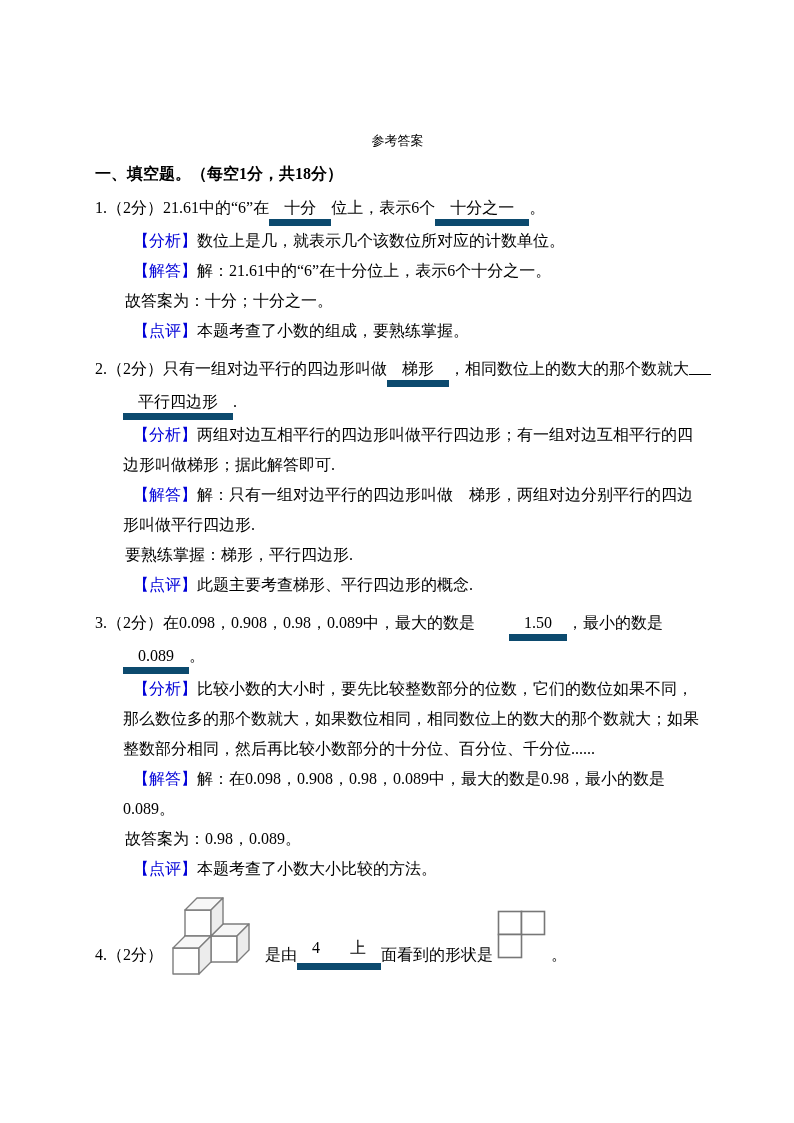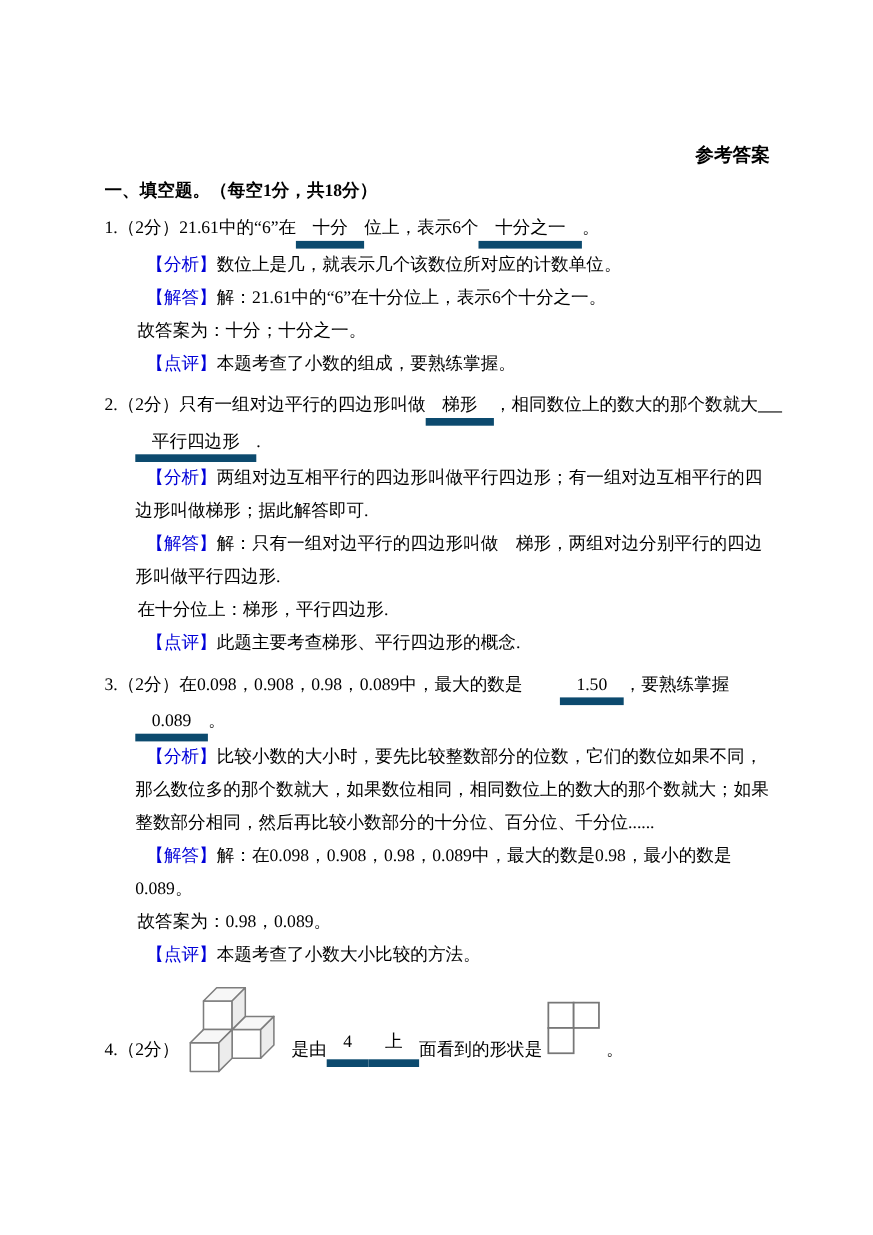--- a/index.html
+++ b/index.html
@@ -10,23 +10,23 @@
     margin: 0 auto;
     background: #ffffff;
     box-sizing: border-box;
     padding: 131px 94px 0 95px;
     font-family: "Liberation Serif", "DejaVu Serif", serif;
     font-size: 16px;
     color: #000000;
     overflow: hidden;
   }
   .doc-title {
-    text-align: right;
-    font-weight: bold;
-    font-size: 17px;
+    text-align: center;
+    font-weight: normal;
+    font-size: 13px;
     line-height: 20px;
     margin: 0 0 12px 0;
   }
   .section-heading {
     font-weight: bold;
     font-size: 16px;
     line-height: 22px;
     margin: 0 0 8px 0;
   }
   .question { margin-top: 8px; }
@@ -92,26 +92,26 @@
     <div class="q-body"><span class="label-blue">【解答】</span><span>解：21.61中的“6”在十分位上，表示6个十分之一。</span></div>
     <div class="q-conclusion">故答案为：十分；十分之一。</div>
     <div class="q-body"><span class="label-blue">【点评】</span><span>本题考查了小数的组成，要熟练掌握。</span></div>
   </div>
 
   <div class="question">
     <div class="q-line"><span>2.（2分）</span><span>只有一组对边平行的四边形叫做</span><span class="blank">梯形</span><span>，相同数位上的数大的那个数就大</span><span class="blank-tail">&nbsp;</span></div>
     <div class="q-line2"><span class="blank">平行四边形</span><span>.</span></div>
     <div class="q-body"><span class="label-blue">【分析】</span><span>两组对边互相平行的四边形叫做平行四边形；有一组对边互相平行的四边形叫做梯形；据此解答即可.</span></div>
     <div class="q-body"><span class="label-blue">【解答】</span><span>解：只有一组对边平行的四边形叫做　梯形，两组对边分别平行的四边形叫做平行四边形.</span></div>
-    <div class="q-conclusion">在十分位上：梯形，平行四边形.</div>
+    <div class="q-conclusion">要熟练掌握：梯形，平行四边形.</div>
     <div class="q-body"><span class="label-blue">【点评】</span><span>此题主要考查梯形、平行四边形的概念.</span></div>
   </div>
 
   <div class="question">
-    <div class="q-line"><span>3.（2分）</span><span>在0.098，0.908，0.98，0.089中，最大的数是</span><span class="gap"></span><span class="blank">1.50</span><span>，要熟练掌握</span></div>
+    <div class="q-line"><span>3.（2分）</span><span>在0.098，0.908，0.98，0.089中，最大的数是</span><span class="gap"></span><span class="blank">1.50</span><span>，最小的数是</span></div>
     <div class="q-line2"><span class="blank">0.089</span><span>。</span></div>
     <div class="q-body"><span class="label-blue">【分析】</span><span>比较小数的大小时，要先比较整数部分的位数，它们的数位如果不同，那么数位多的那个数就大，如果数位相同，相同数位上的数大的那个数就大；如果整数部分相同，然后再比较小数部分的十分位、百分位、千分位......</span></div>
     <div class="q-body"><span class="label-blue">【解答】</span><span>解：在0.098，0.908，0.98，0.089中，最大的数是0.98，最小的数是0.089。</span></div>
     <div class="q-conclusion">故答案为：0.98，0.089。</div>
     <div class="q-body"><span class="label-blue">【点评】</span><span>本题考查了小数大小比较的方法。</span></div>
   </div>
 
   <div class="q4-row">
     <span class="txt">4.（2分）</span>
     <svg class="fig-cubes" width="82" height="84" viewBox="0 0 82 84">

